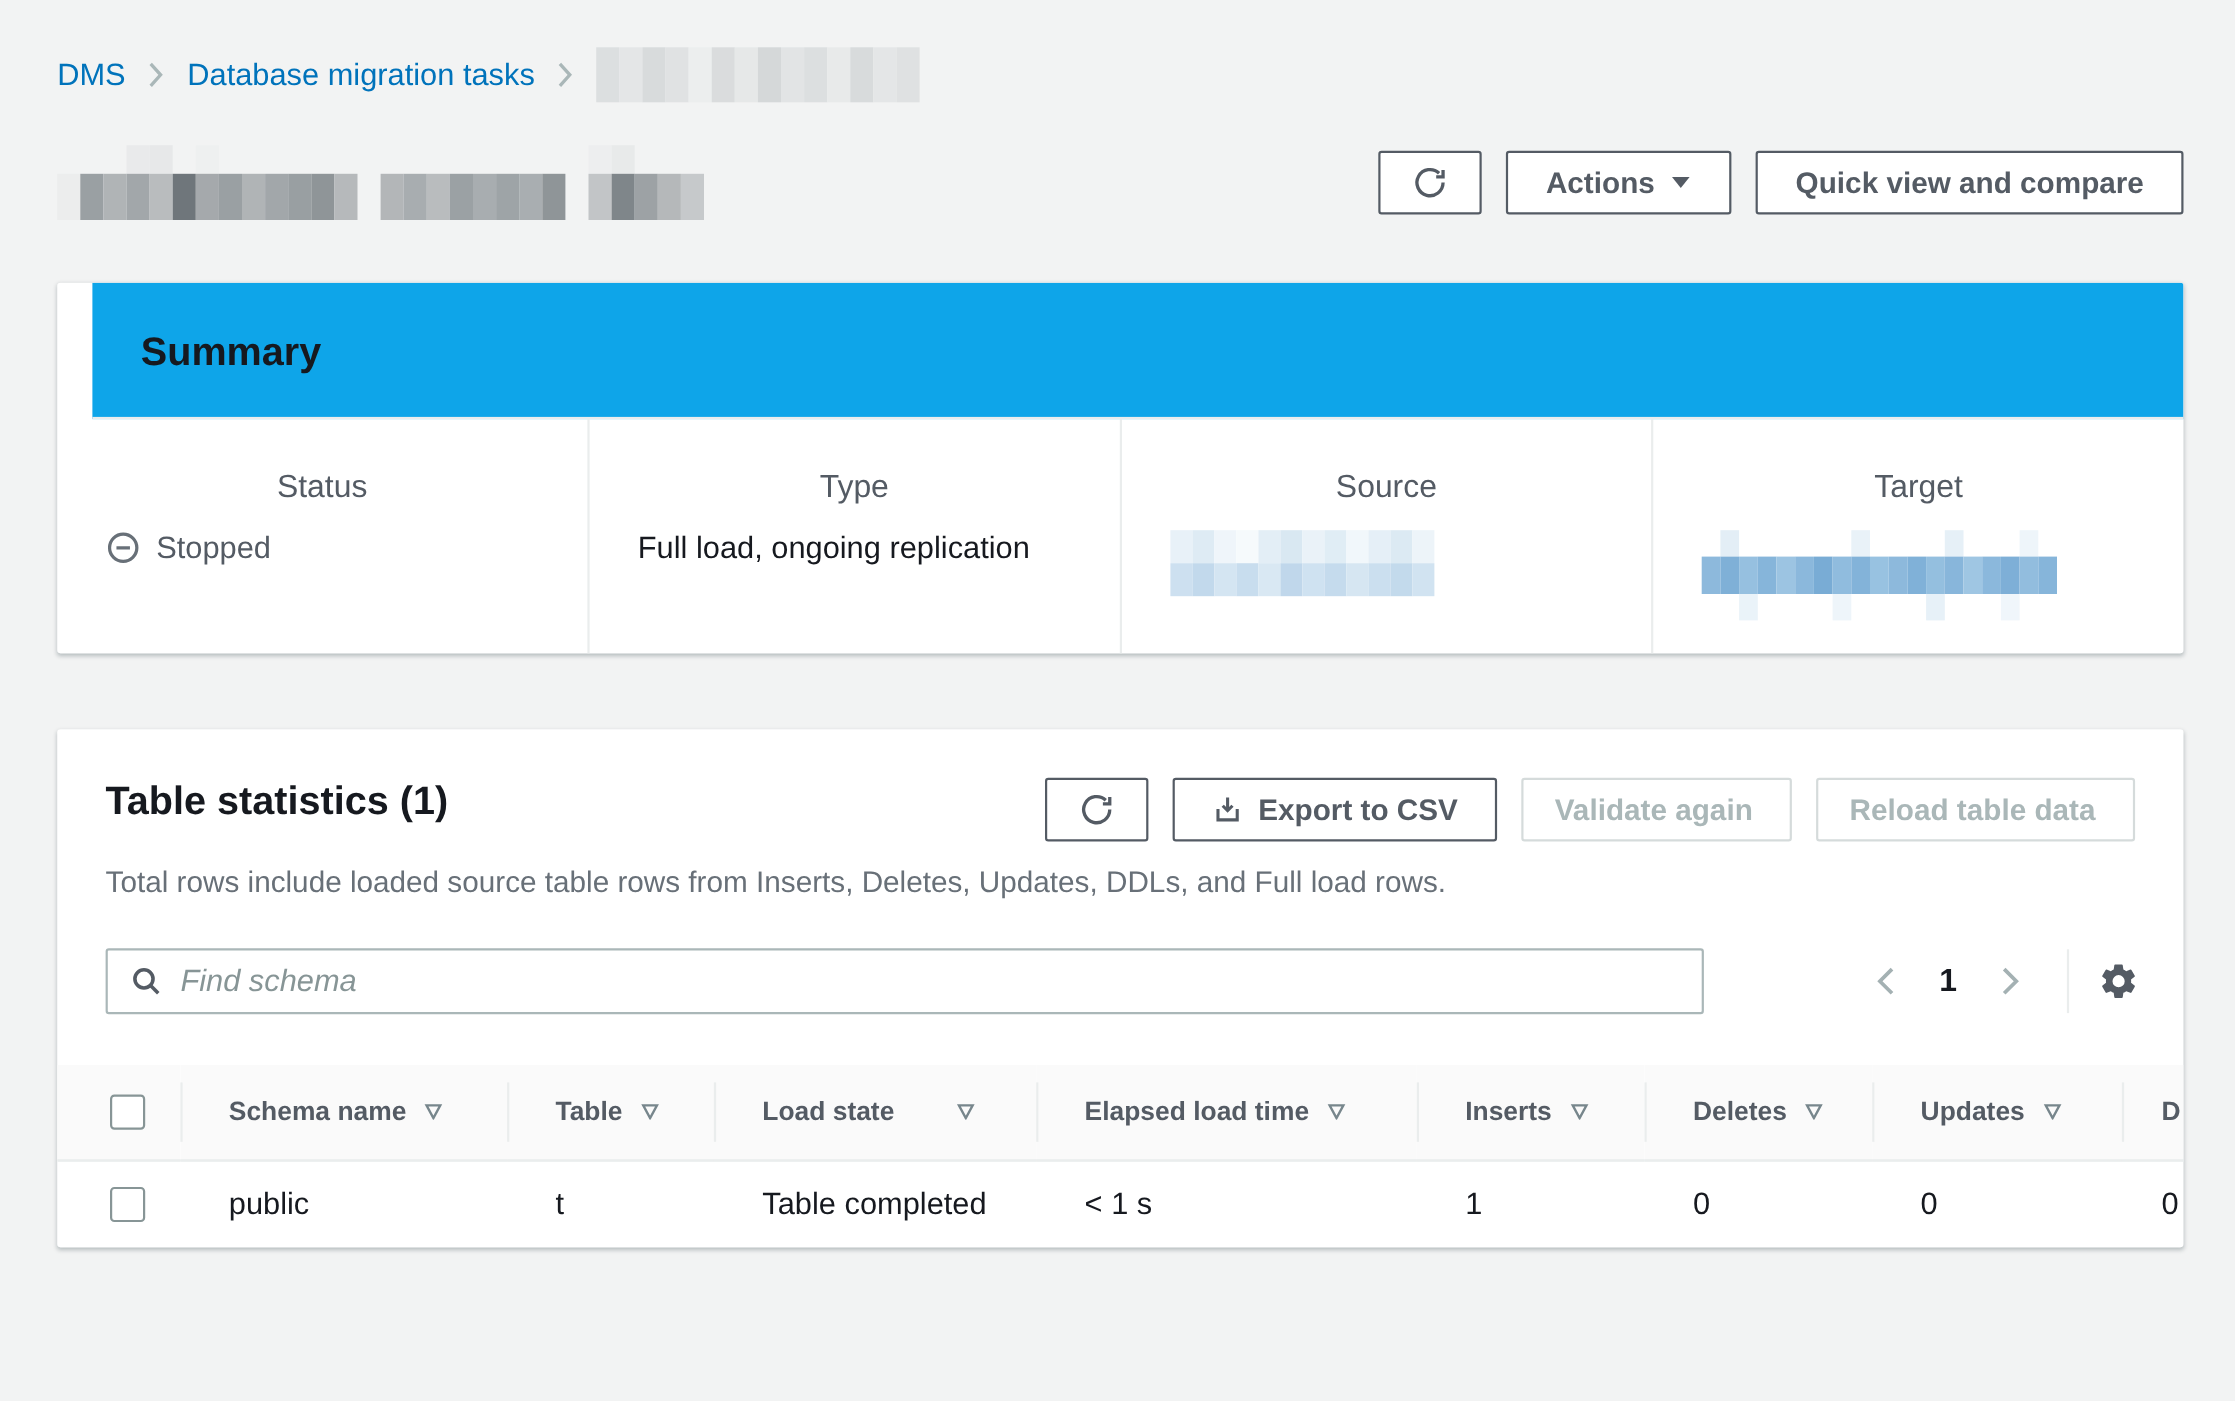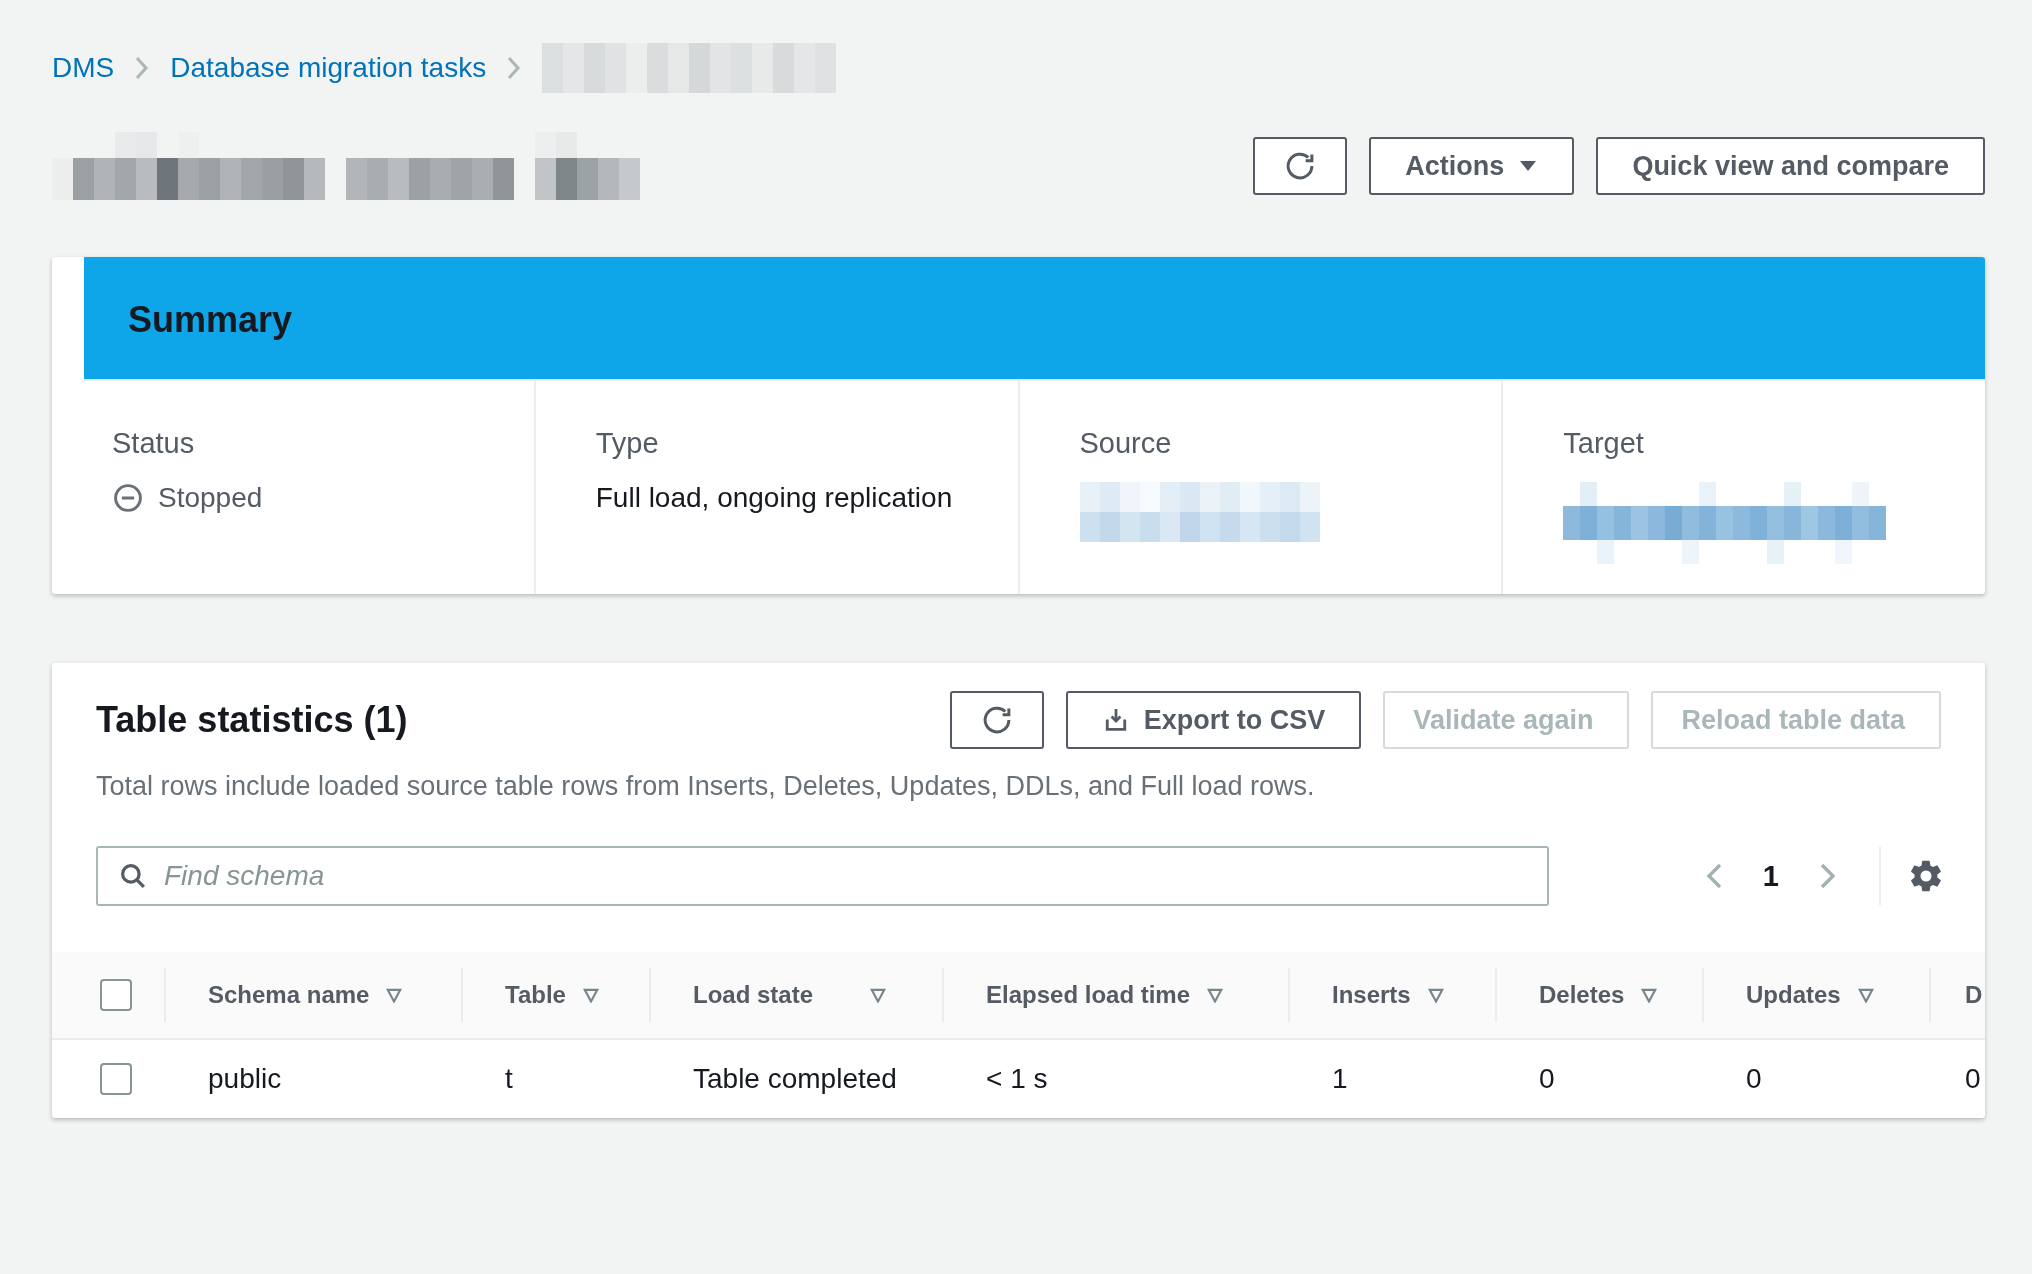--- a/index.html
+++ b/index.html
@@ -30,21 +30,21 @@
   .btn.icon-only { width:94px; padding:0; justify-content:center; }
   .btn.disabled { border-color:#d5dbdb; color:#aab7b8; cursor:default;padding-left:28px; }
 
   
   .card { background:#fff; border-radius:3px; box-shadow:0 2px 4px rgba(0,28,36,.25); }
 
   .summary-card { margin-top:55px; overflow:hidden; }
   .summary-header { background:#0ea5e9; padding:42px 44px 38px; border-bottom:2px solid #eaeded;margin-left:32px; }
   .card-title { font-size:36px; font-weight:bold; color:#16191f; }
   .summary-body { display:flex; min-height:172px; }
-  .summary-col { flex:1; padding:46px 60px 30px; }
+  .summary-col { flex:1; padding:46px 44px 30px;text-align:center; }
   .summary-col + .summary-col { border-left:2px solid #eaeded; }
   .field-label { color:#545b64; font-size:29px; margin-bottom:22px; }
   .field-value { font-size:28px; color:#16191f; display:flex; align-items:center; gap:14px; }
 
   
   .mosaic { display:block; }
   .m-row { display:flex; }
   .m-cell { flex:0 0 auto; }
 
   
@@ -55,21 +55,21 @@
   }
   .tab.active { color:#ec7211; }
   .tab.active::after {
     content:""; position:absolute; left:0; right:0; bottom:-3px; height:6px; background:#16191f;
   }
   .tab-divider { width:2px; height:52px; background:#b0bcbd; margin-bottom:10px; }
 
   
   .panel { margin-top:69px; padding-top:28px; overflow:hidden; }
   .panel-head { display:flex; justify-content:space-between; align-items:center; padding:0 44px; }
-  .toolbar { display:flex; gap:22px; align-items:flex-end; }
+  .toolbar { display:flex; gap:22px; align-items:flex-end;margin-top:16px; }
   .panel-desc { padding:0 44px; color:#687078; font-size:27px; margin-top:22px; }
 
   .search-row { display:flex; align-items:center; margin-top:44px; padding:0 40px 0 44px; }
   .search-box {
     flex:0 1 1453px; height:60px; border:2px solid #aab7b8; border-radius:3px; background:#fff;
     display:flex; align-items:center; padding:0 20px; gap:16px;
   }
   .search-box input {
     border:none; outline:none; flex:1; font-size:28px; font-family:inherit; color:#16191f; background:transparent;
   }

